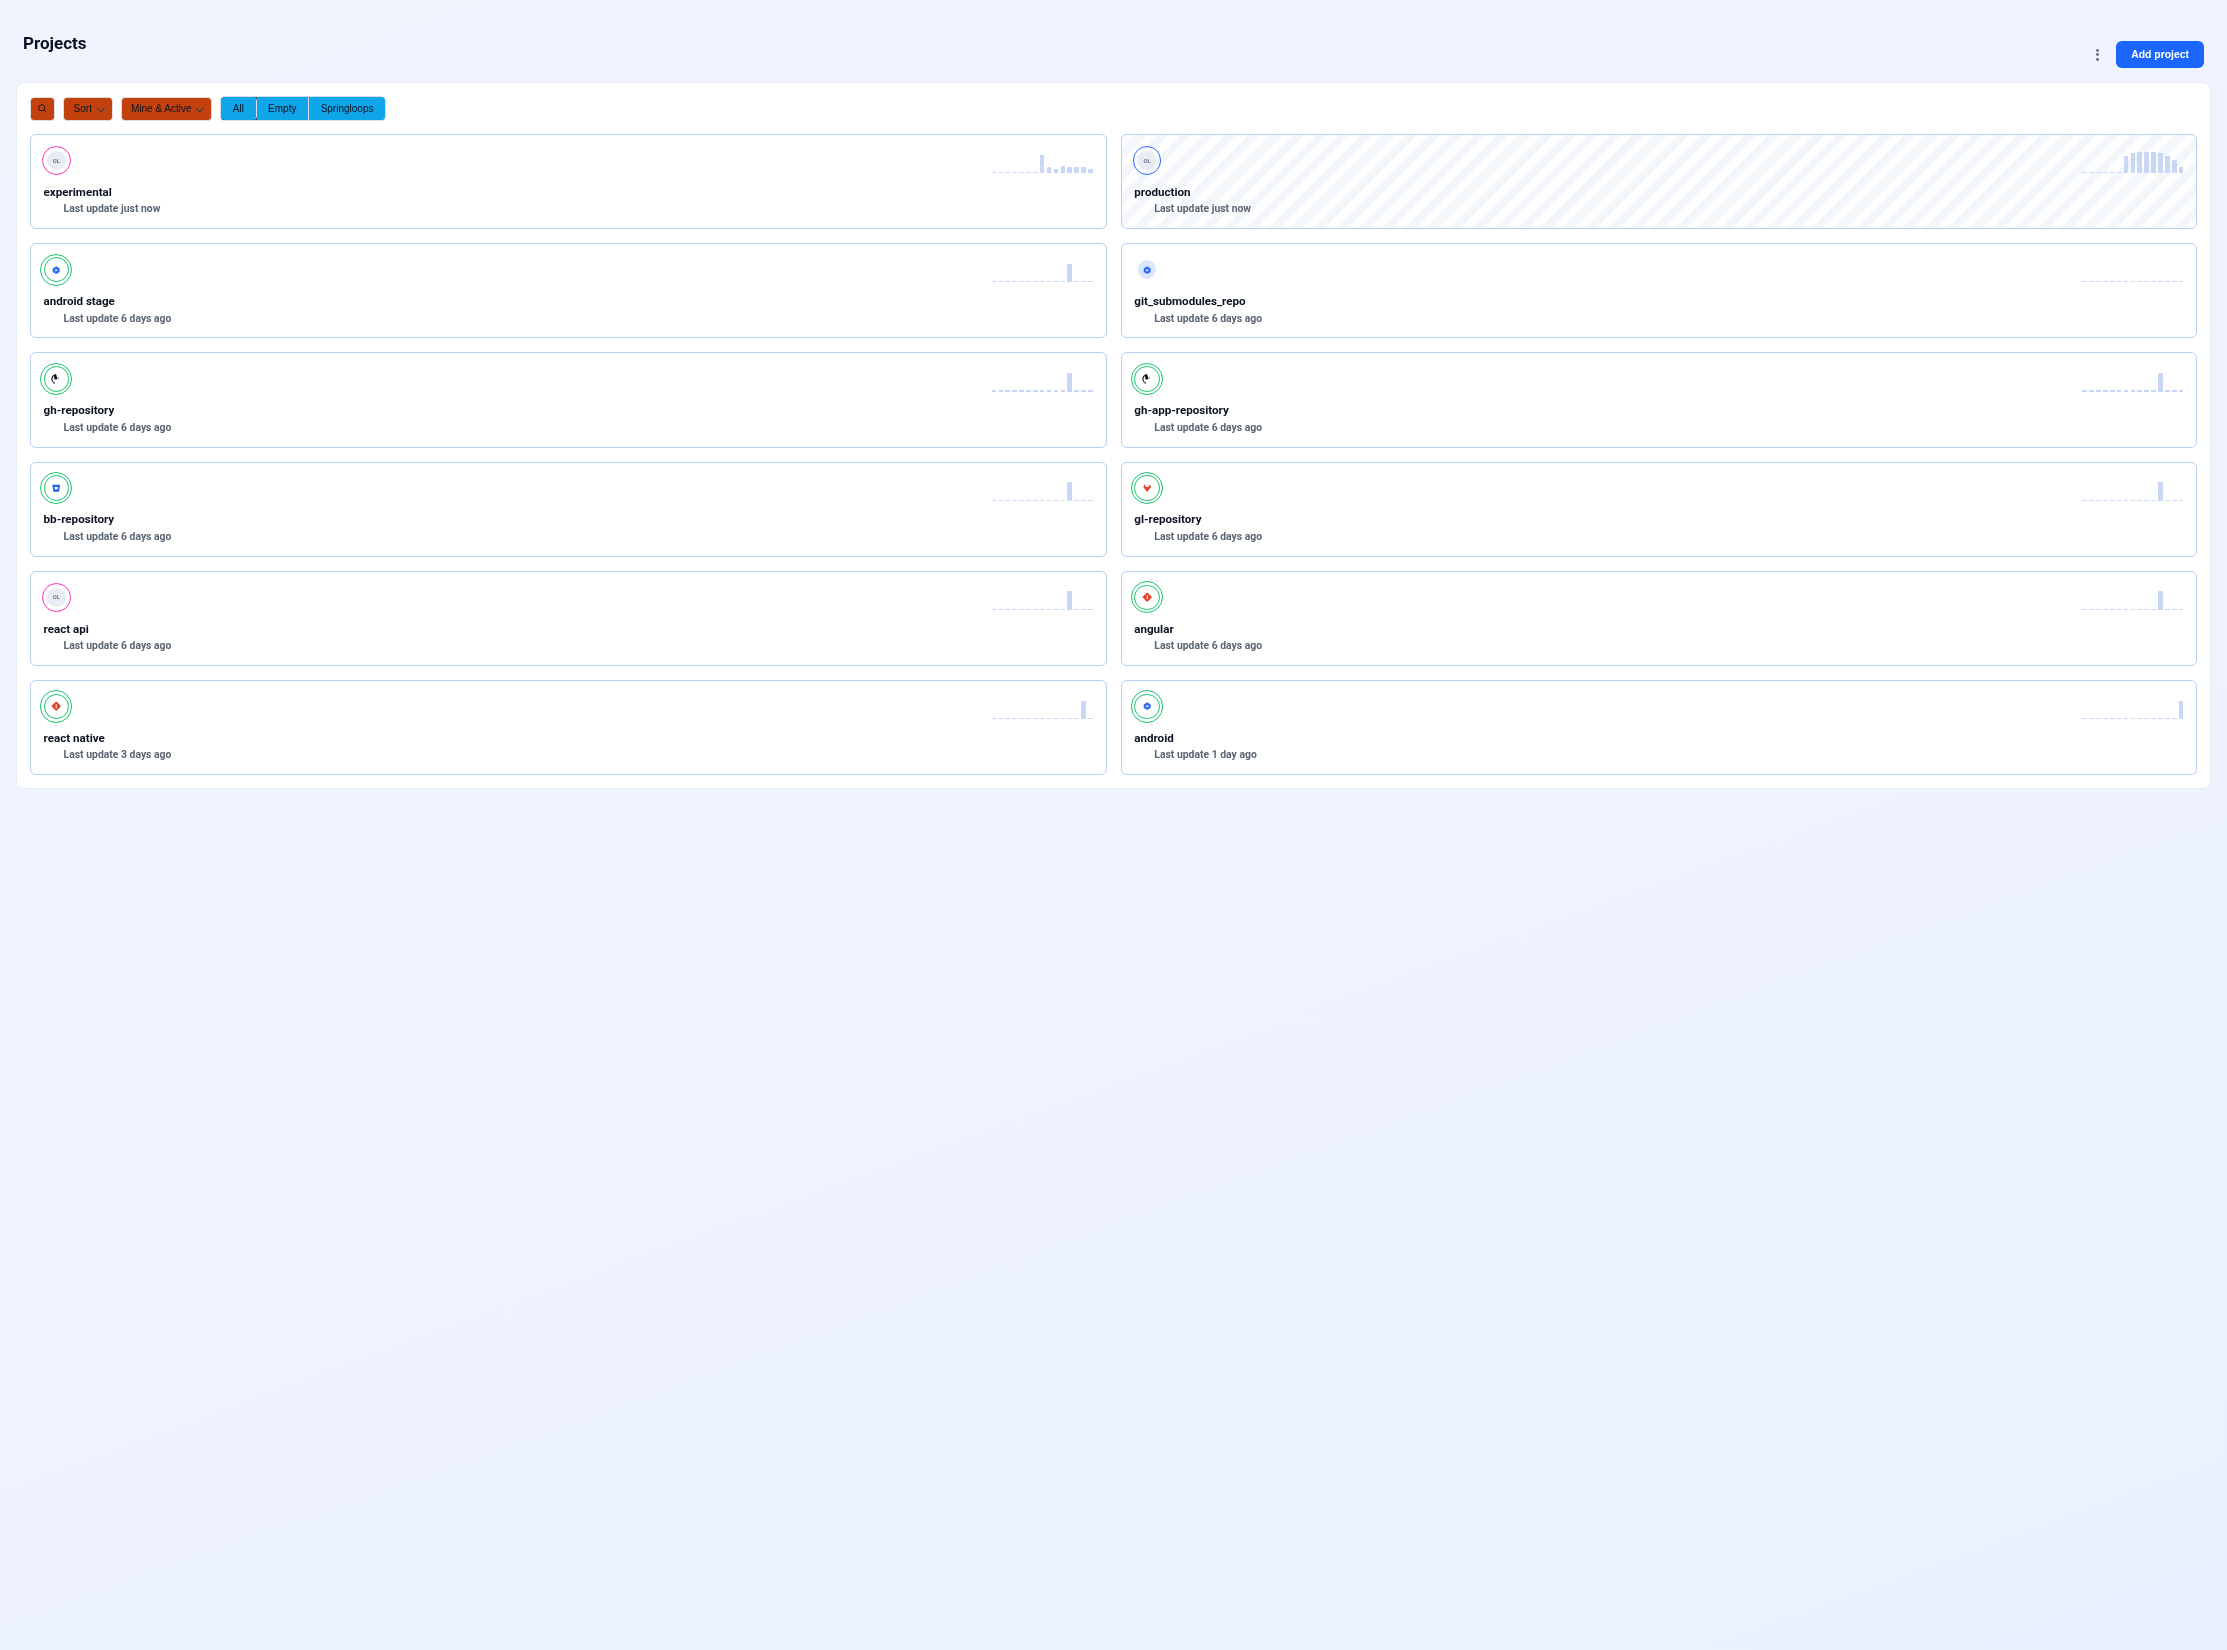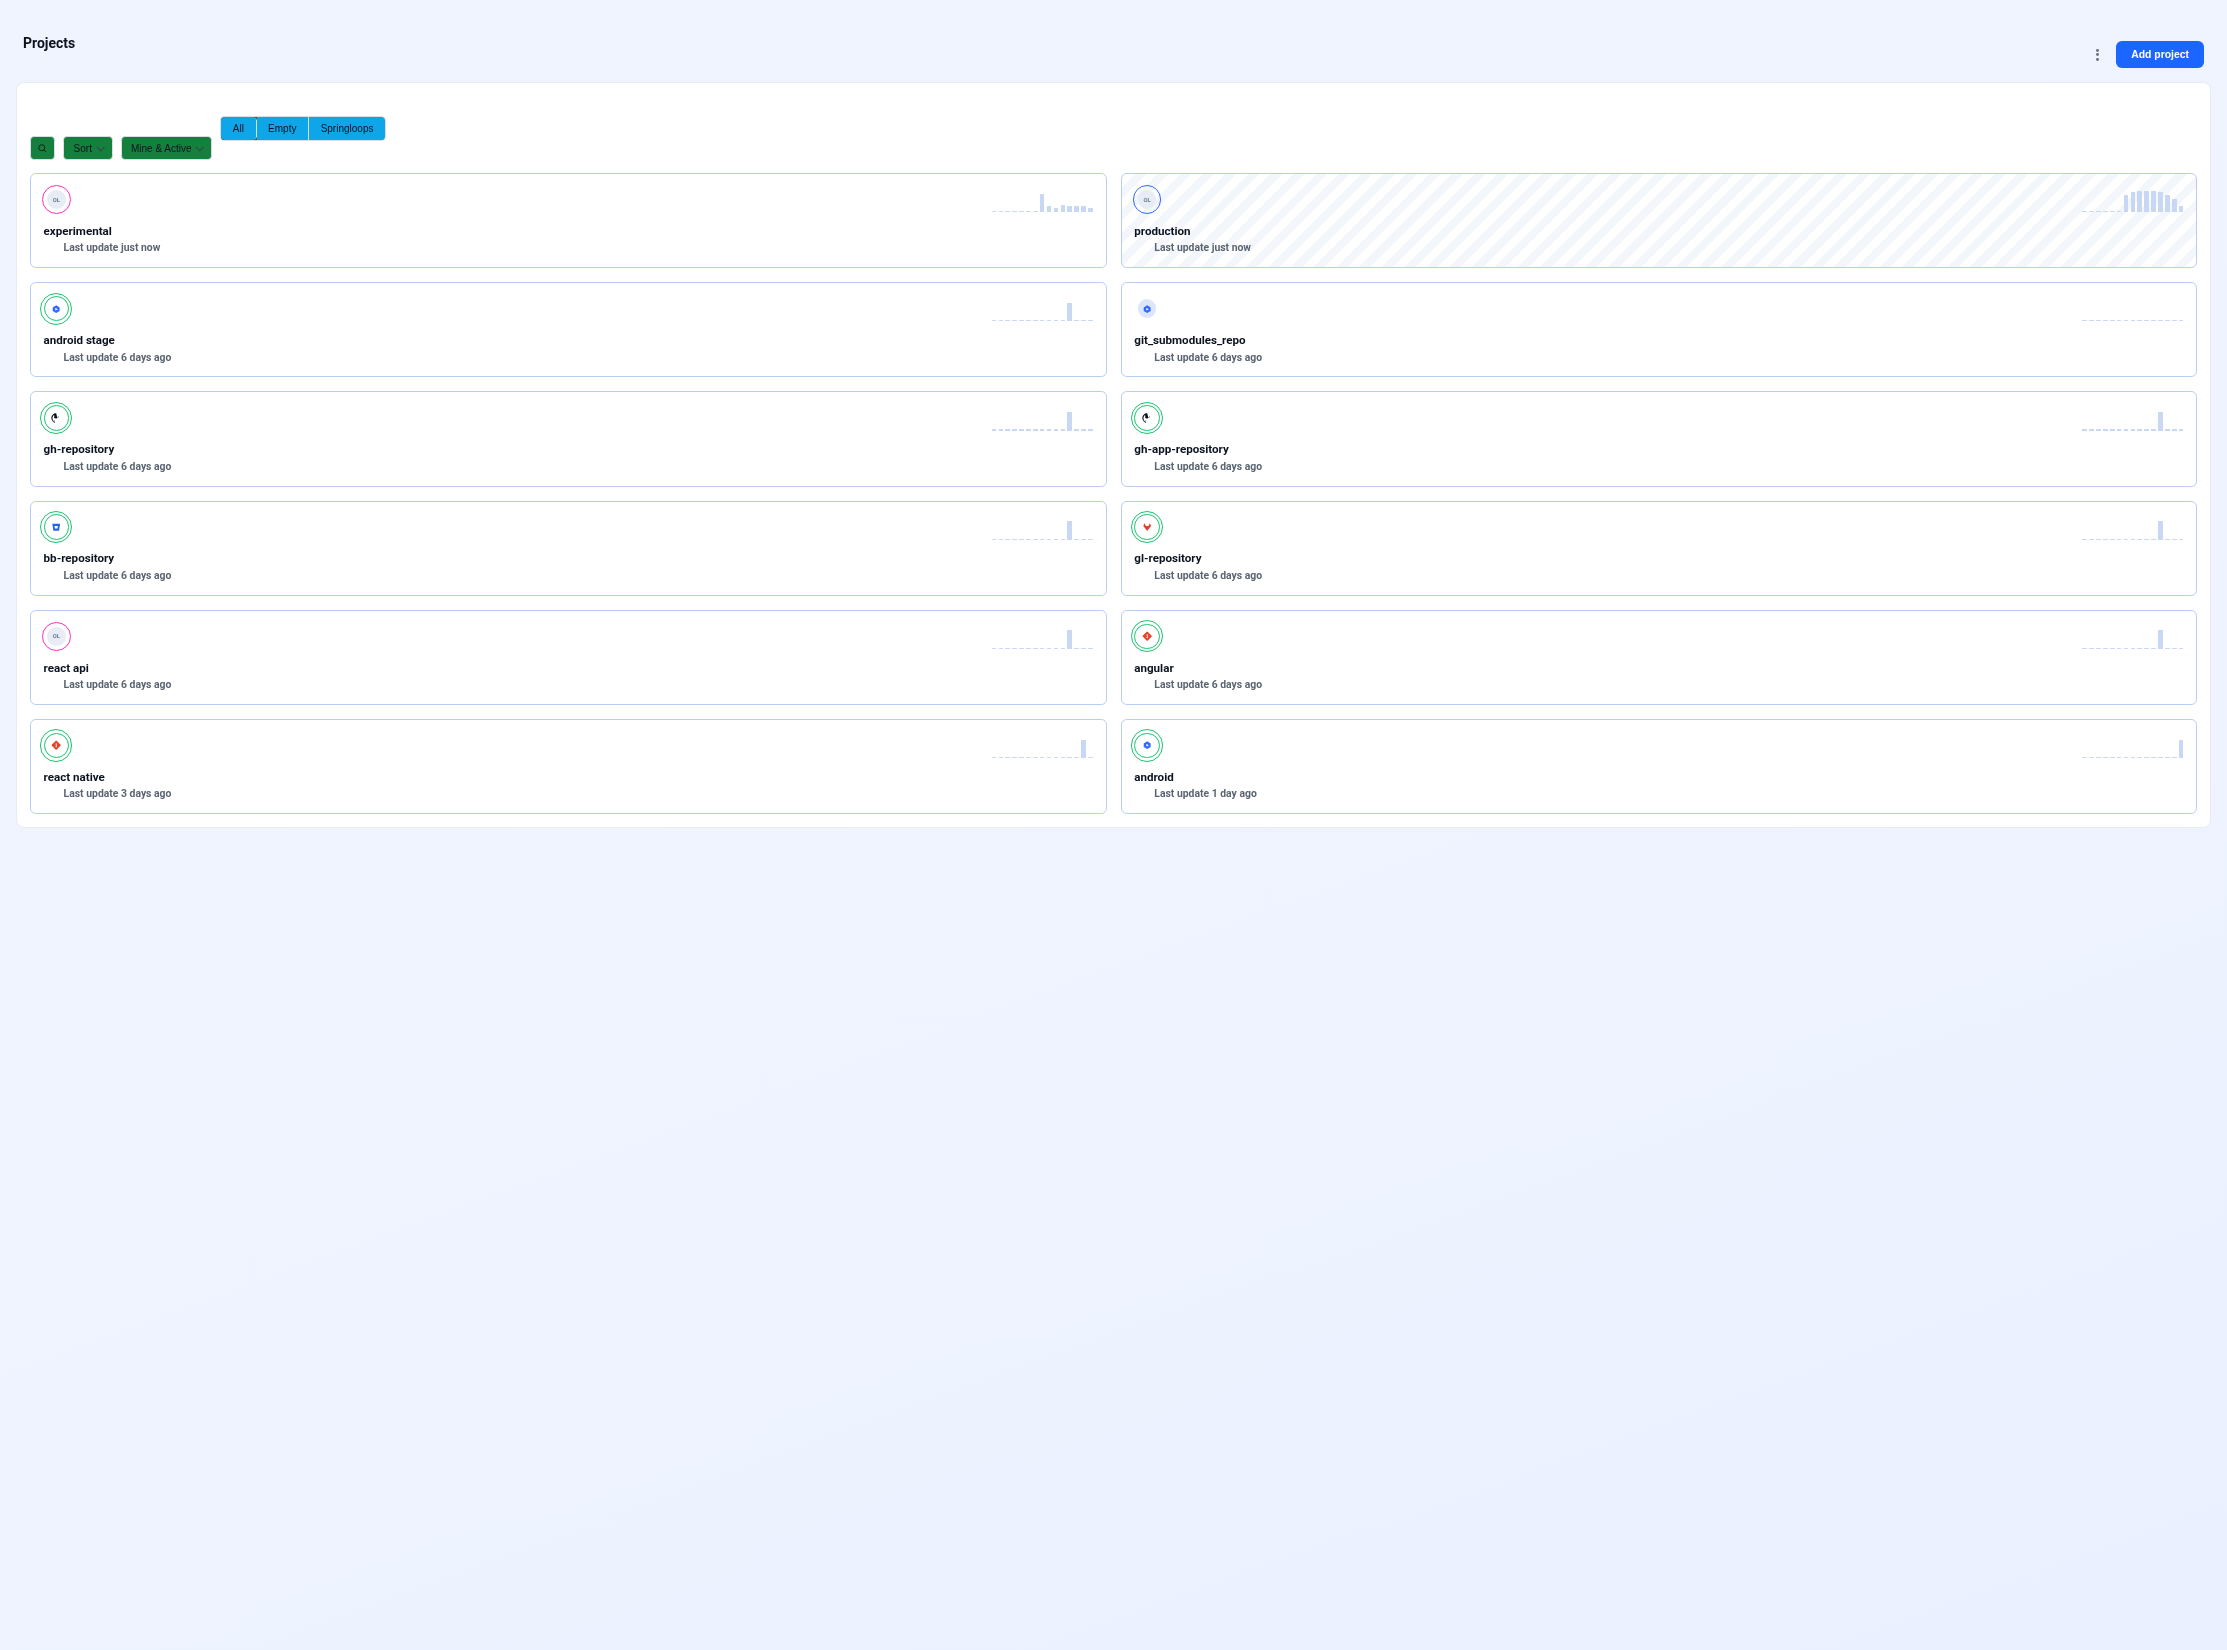--- a/index.html
+++ b/index.html
@@ -9,21 +9,21 @@
   min-height: 100vh;
   padding-bottom: 23px;
 }
 .header {
   display: flex;
   align-items: center;
   justify-content: space-between;
   padding: 17.4px 23px 14px 23px;
 }
 .page-title {
-  font-size: 14px;
+  font-size: 17px;
   font-weight: 700;
   color: #0b1220;
 }
 .header-actions {
   display: flex;
   align-items: center;
   gap: 11.6px;
   margin-top: 24px;
 }
 .more-btn {
@@ -59,31 +59,30 @@
   padding: 12.8px;
 }
 .toolbar {
   display: flex;
   align-items: center;
   gap: 8px;
   margin-bottom: 12.8px;
 }
 .icon-btn, .sort-btn, .filter-btn {
   border: 0.9px solid #d8dee9;
-  background: #15803d;
+  background: #c2410c;
   border-radius: 4.6px;
   height: 24px;
   display: flex;
   align-items: center;
   justify-content: center;
   cursor: pointer;
   font-size: 10px;
   font-weight: 500;
   color: #0b1220;
-  margin-top: 40px;
 }
 .icon-btn { width: 25.5px; }
 .sort-btn, .filter-btn { padding: 0 9.3px; gap: 4.6px; }
 .chevron {
   width: 5.8px; height: 5.8px;
   border-right: 1.2px solid #374151;
   border-bottom: 1.2px solid #374151;
   transform: rotate(45deg) translateY(-1.2px);
 }
 .tab-group {

